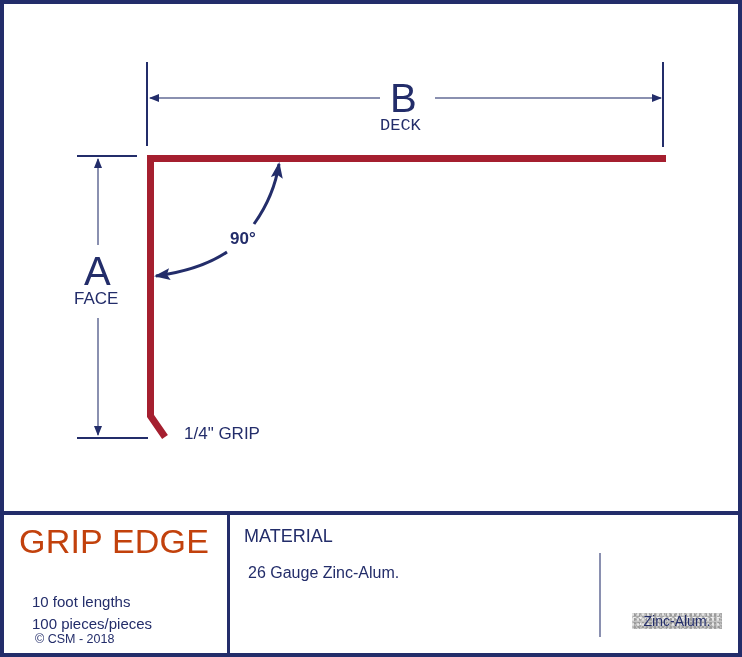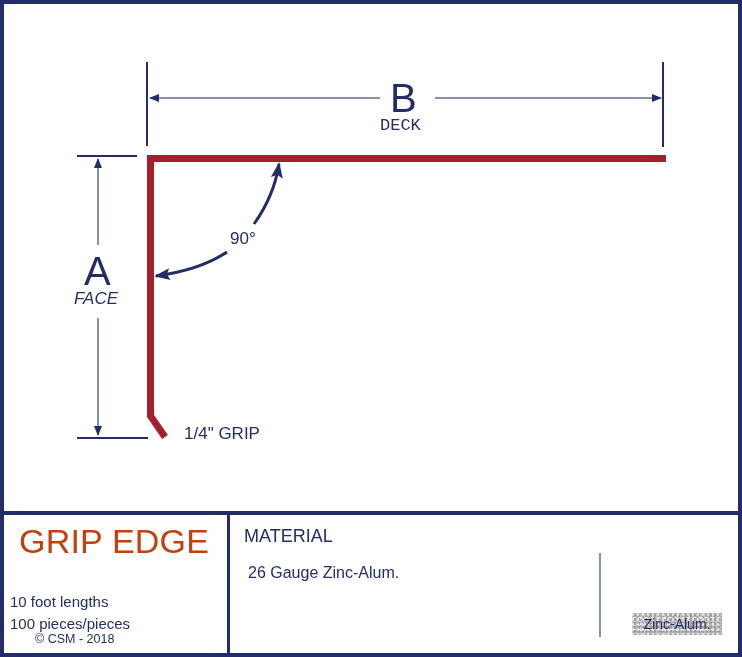--- a/index.html
+++ b/index.html
@@ -8,25 +8,25 @@
   .frame { position: absolute; left: 0; top: 0; width: 742px; height: 657px;
            box-sizing: border-box; border: 4px solid #232d6a; }
   .hdiv { position: absolute; left: 0; top: 511px; width: 742px; height: 4px; background: #232d6a; }
   .vdiv { position: absolute; left: 227px; top: 511px; width: 3px; height: 146px; background: #232d6a; }
   .thin-vdiv { position: absolute; left: 599px; top: 553px; width: 2px; height: 84px; background: #8a90b0; }
   svg.drawing { position: absolute; left: 0; top: 0; }
   .lbl { position: absolute; white-space: nowrap; color: #232d6a; }
   .big-letter { font-size: 40px; line-height: 40px; font-weight: normal; }
   .dim-label { font-size: 17px; line-height: 18px; }
   .title { position: absolute; left: 19px; top: 521px; font-size: 34px; line-height: 40px; color: #c2410c; letter-spacing: 0.2px; }
-  .spec { position: absolute; left: 10px; font-size: 15px; line-height: 17px; color: #232d6a; }
+  .spec { position: absolute; left: 32px; font-size: 15px; line-height: 17px; color: #232d6a; }
   .copyright { position: absolute; left: 19px; top: 632px; font-size: 12.5px; line-height: 14px; color: #232d6a; margin-left: 16px; }
   .mat-head { position: absolute; left: 244px; top: 526px; font-size: 18px; font-weight: normal; line-height: 20px; color: #232d6a; }
   .mat-val { position: absolute; left: 248px; top: 548px; font-size: 16px; line-height: 18px; color: #232d6a; margin-top: 16px; }
-  .swatch { position: absolute; left: 632px; top: 613px; width: 90px; height: 22px;
+  .swatch { position: absolute; left: 632px; top: 613px; width: 90px; height: 16px;
             background-color: #c4c4c4;
             background-image:
               radial-gradient(circle at 20% 30%, #e6e6e6 0 1px, transparent 1.5px),
               radial-gradient(circle at 70% 60%, #9a9a9a 0 1px, transparent 1.5px),
               radial-gradient(circle at 40% 80%, #f0f0f0 0 1px, transparent 1.5px),
               radial-gradient(circle at 85% 20%, #a8a8a8 0 1px, transparent 1.5px);
             background-size: 5px 5px, 4px 4px, 6px 6px, 3px 3px;
             display: flex; align-items: center; justify-content: center; }
   .swatch span { font-size: 14px; color: #232d6a; }
 </style>
@@ -64,23 +64,23 @@
   <g>
     <path d="M254,224 Q274,196 279,164" fill="none" stroke="#232d6a" stroke-width="3" marker-end="url(#arrowBig)"></path>
     <path d="M227,252 Q200,270 156,276" fill="none" stroke="#232d6a" stroke-width="3" marker-end="url(#arrowBig)"></path>
   </g>
 </svg>
 
 <div class="lbl big-letter" style="left:390px; top:78px;">B</div>
 <div class="lbl dim-label" style="left:380px; top:117px;font-family:Liberation Mono, monospace;">DECK</div>
 
 <div class="lbl big-letter" style="left:84px; top:251px;">A</div>
-<div class="lbl dim-label" style="left:74px; top:290px;font-style:italic;">FACE</div>
+<div class="lbl dim-label" style="left:74px; top:290px;">FACE</div>
 
-<div class="lbl dim-label" style="left:230px; top:230px;">90°</div>
+<div class="lbl dim-label" style="left:230px; top:230px;font-weight:bold;">90°</div>
 <div class="lbl dim-label" style="left:184px; top:425px;">1/4" GRIP</div>
 
 <div class="hdiv"></div>
 <div class="vdiv"></div>
 <div class="thin-vdiv"></div>
 
 <div class="title">GRIP EDGE</div>
 <div class="spec" style="top:593px;">10 foot lengths</div>
 <div class="spec" style="top:615px;">100 pieces/pieces</div>
 <div class="copyright">© CSM - 2018</div>

